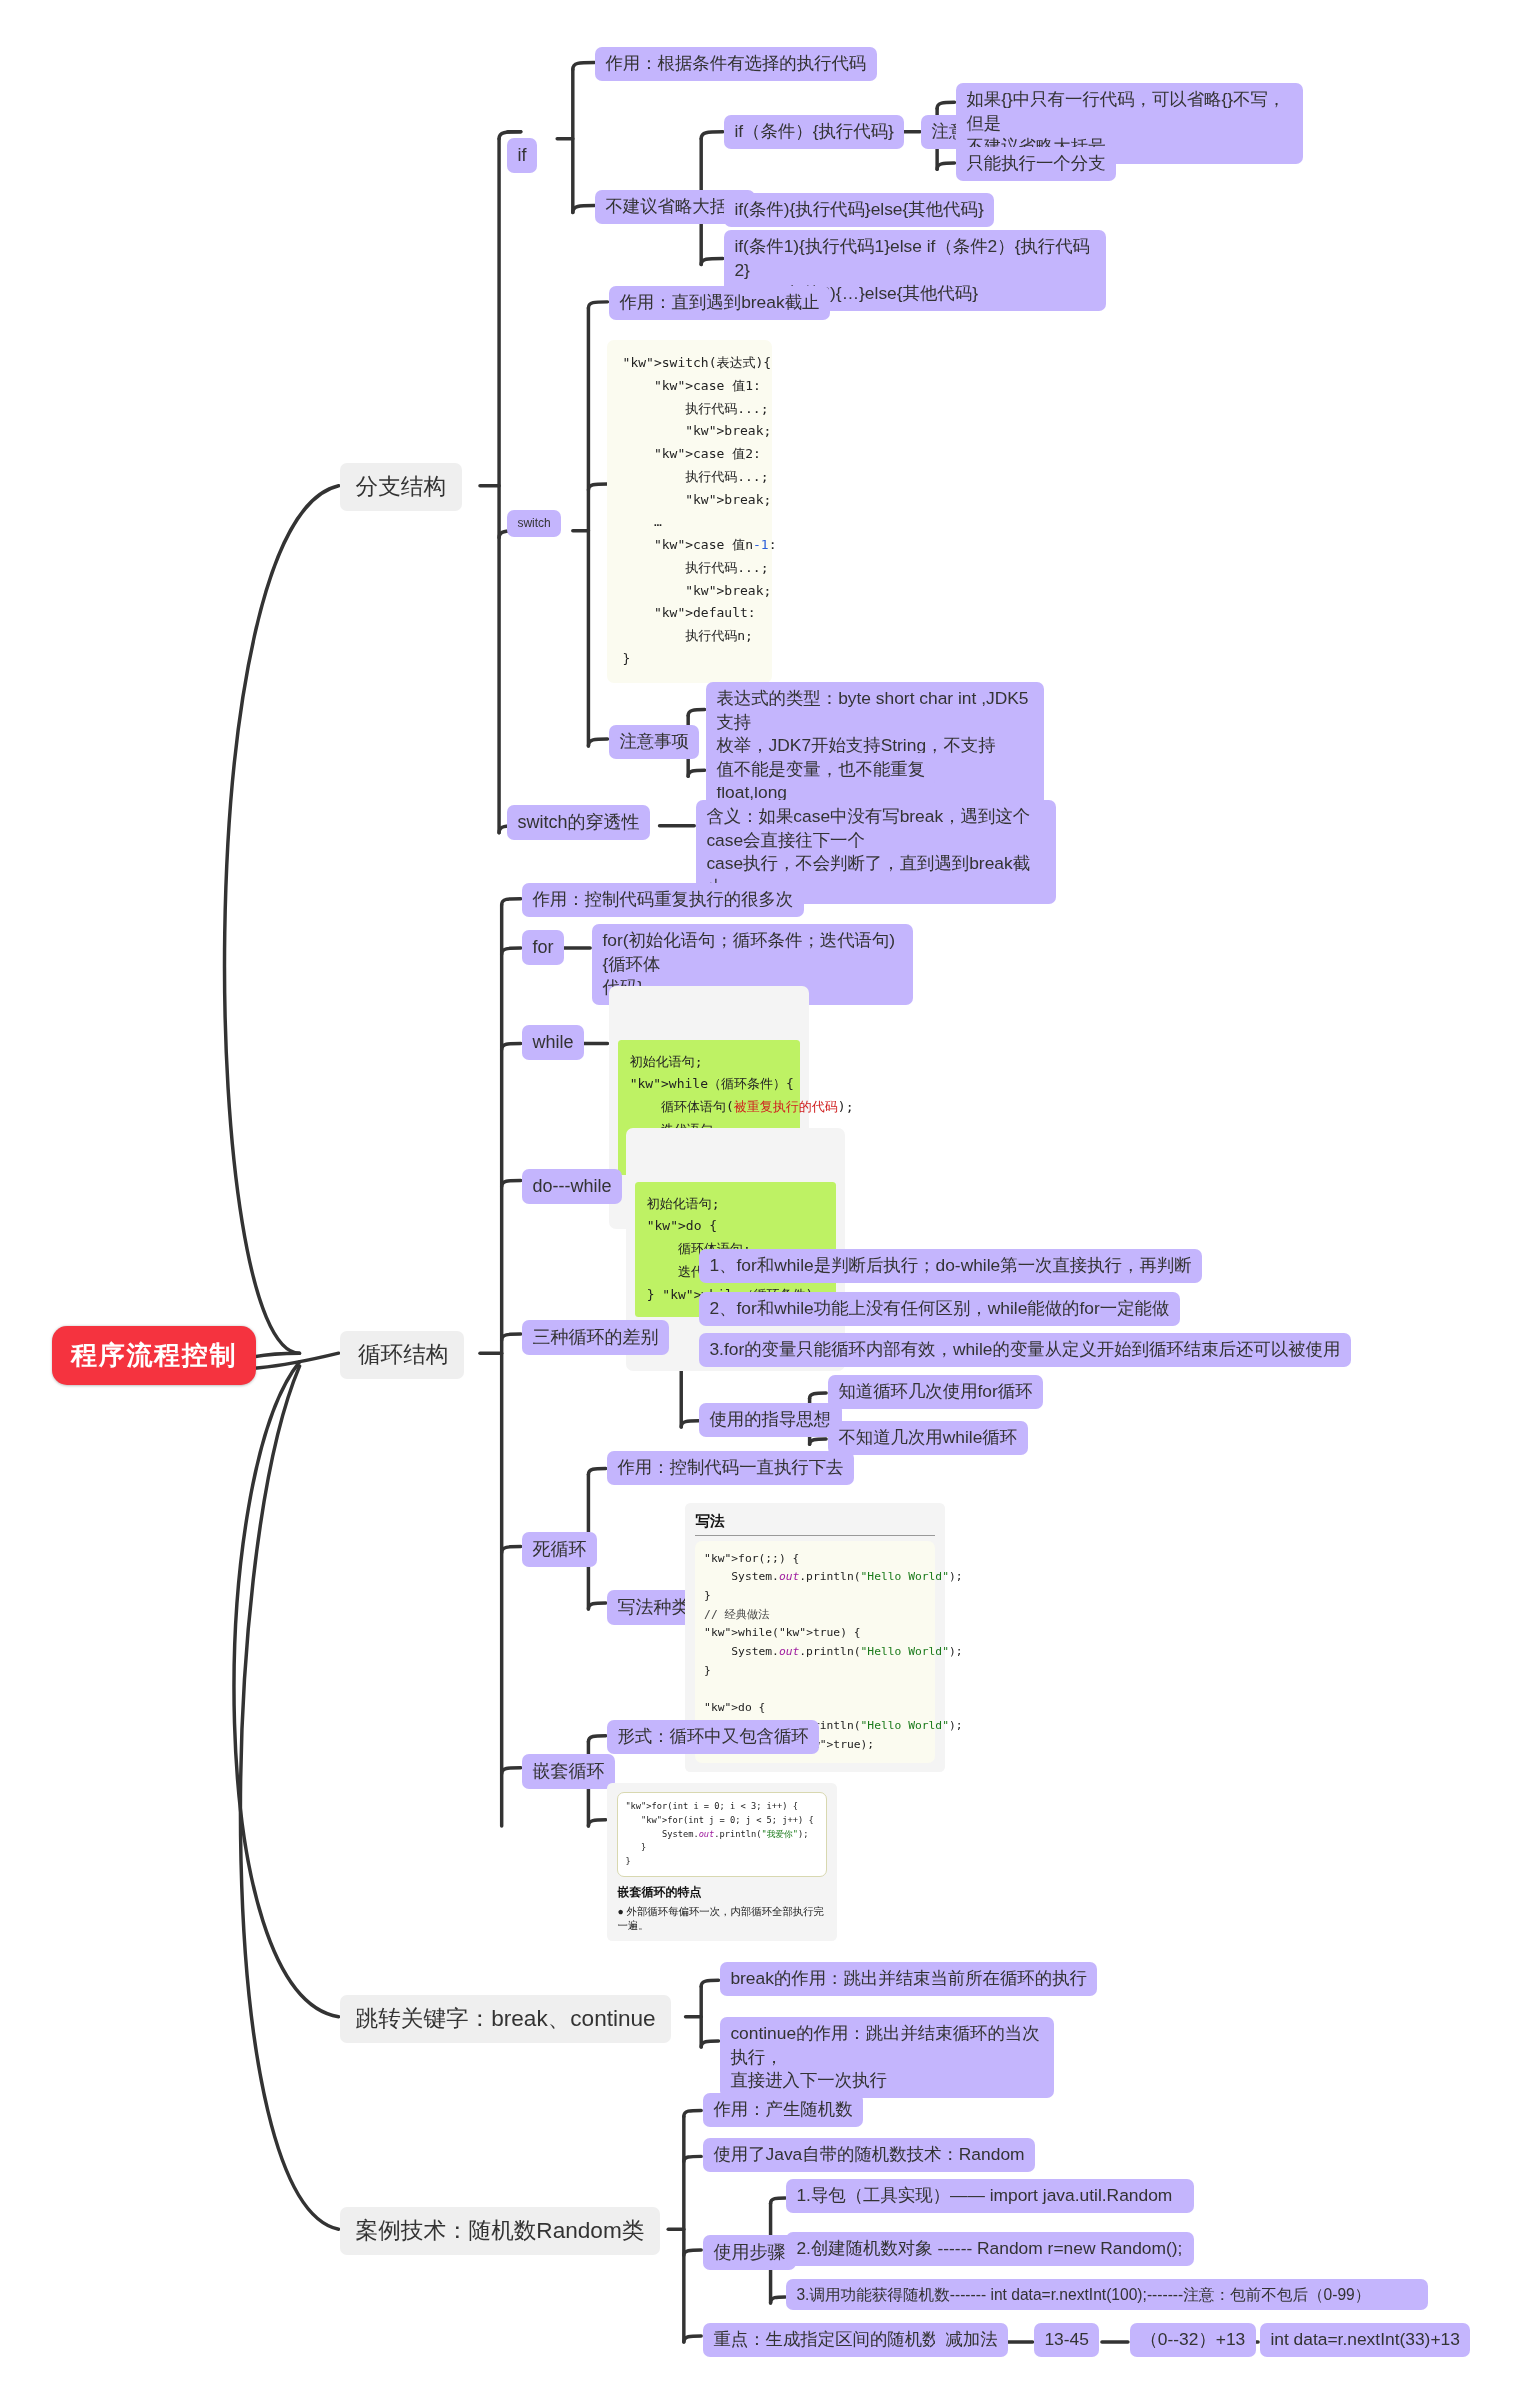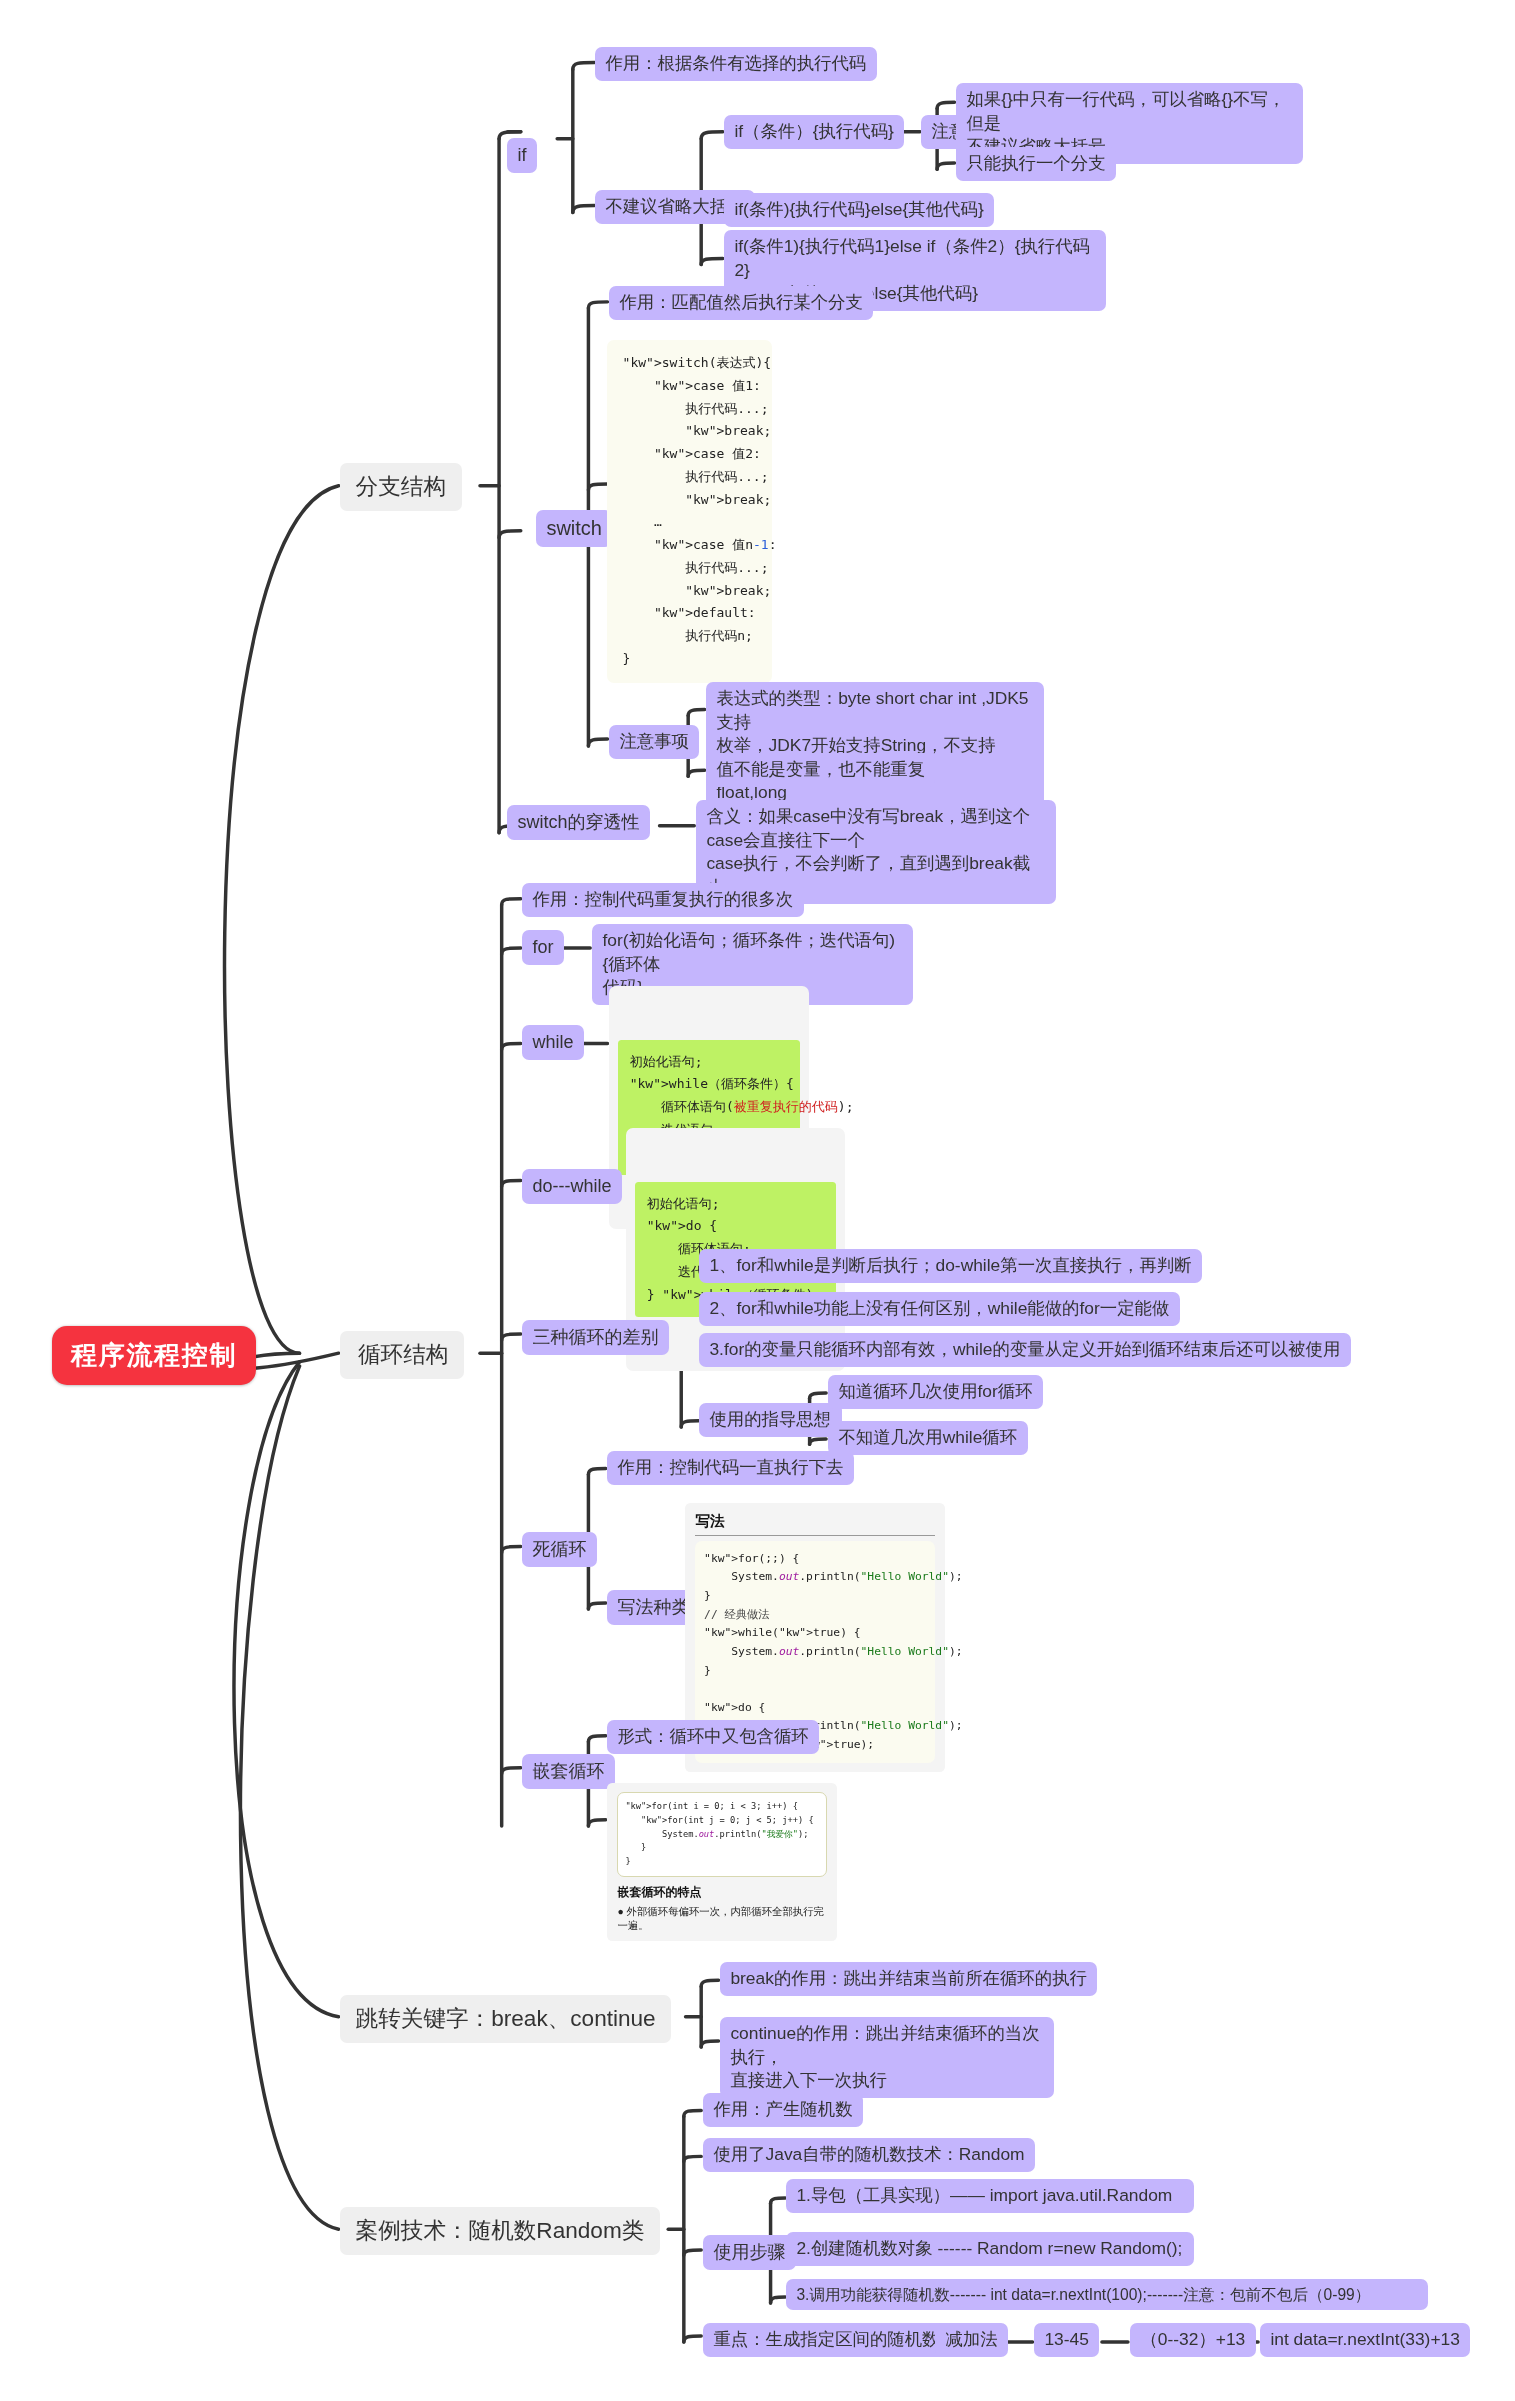--- a/index.html
+++ b/index.html
@@ -155,22 +155,22 @@
   <div class="node" style="left:724px;top:115px;">if（条件）{执行代码}</div>
   <div class="node" style="left:724px;top:193px;">if(条件){执行代码}else{其他代码}</div>
   <div class="node" style="left:724px;top:230px;width:382px;">if(条件1){执行代码1}else if（条件2）{执行代码2}
 else if(条件3){…}else{其他代码}</div>
 
   <div class="node" style="left:921px;top:115px;">注意</div>
   <div class="node" style="left:956px;top:83px;width:347px;">如果{}中只有一行代码，可以省略{}不写，但是
 不建议省略大括号</div>
   <div class="node" style="left:956px;top:147px;">只能执行一个分支</div>
 
-  <div class="node" style="left:536px;top:510px;font-size:20px;">switch</div>
-  <div class="node" style="left:609px;top:286px;">作用：匹配值然后执行某个分支</div>
+  <div class="node" style="left:507px;top:510px;font-size:12px;">switch</div>
+  <div class="node" style="left:609px;top:286px;">作用：直到遇到break截止</div>
 
   <div class="code" id="switch-code" style="left:607px;top:340px;width:165px;"><span class="&lt;span">"kw"</span>&gt;switch(表达式){<br>    <span class="&lt;span">"kw"</span>&gt;case 值1:<br>        执行代码...;<br>        <span class="&lt;span">"kw"</span>&gt;break;<br>    <span class="&lt;span">"kw"</span>&gt;case 值2:<br>        执行代码...;<br>        <span class="&lt;span">"kw"</span>&gt;break;<br>    …<br>    <span class="&lt;span">"kw"</span>&gt;case 值n<span class="kw2">-1</span>:<br>        执行代码...;<br>        <span class="&lt;span">"kw"</span>&gt;break;<br>    <span class="&lt;span">"kw"</span>&gt;default:<br>        执行代码n;<br>}</div>
 
   <div class="node" style="left:609px;top:725px;">注意事项</div>
   <div class="node" style="left:706px;top:682px;width:338px;">表达式的类型：byte short char int ,JDK5支持
 枚举，JDK7开始支持String，不支持double,
 float,long</div>
   <div class="node" style="left:706px;top:753px;">值不能是变量，也不能重复</div>
 
   <div class="node" style="left:507px;top:805px;font-size:18px;">switch的穿透性</div>

